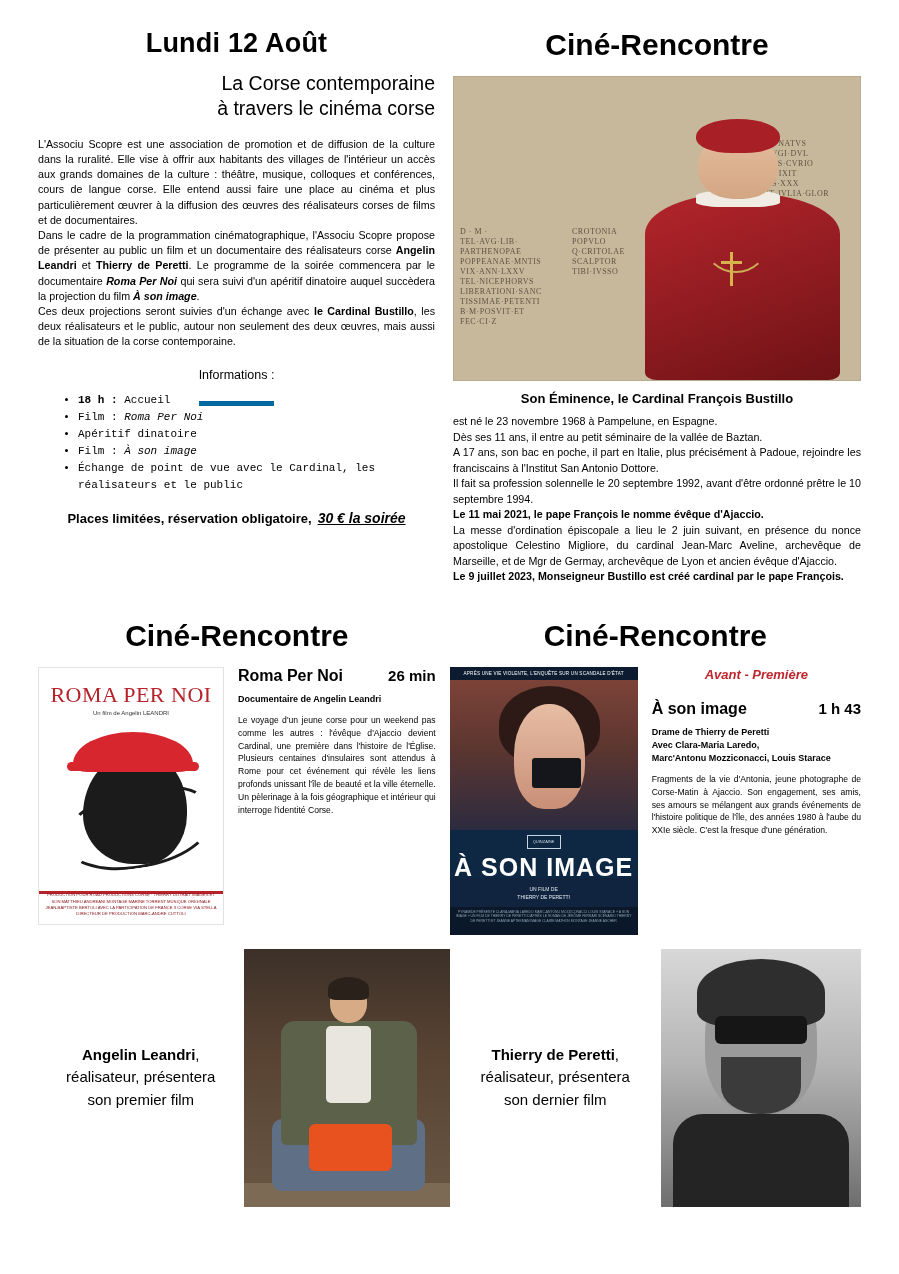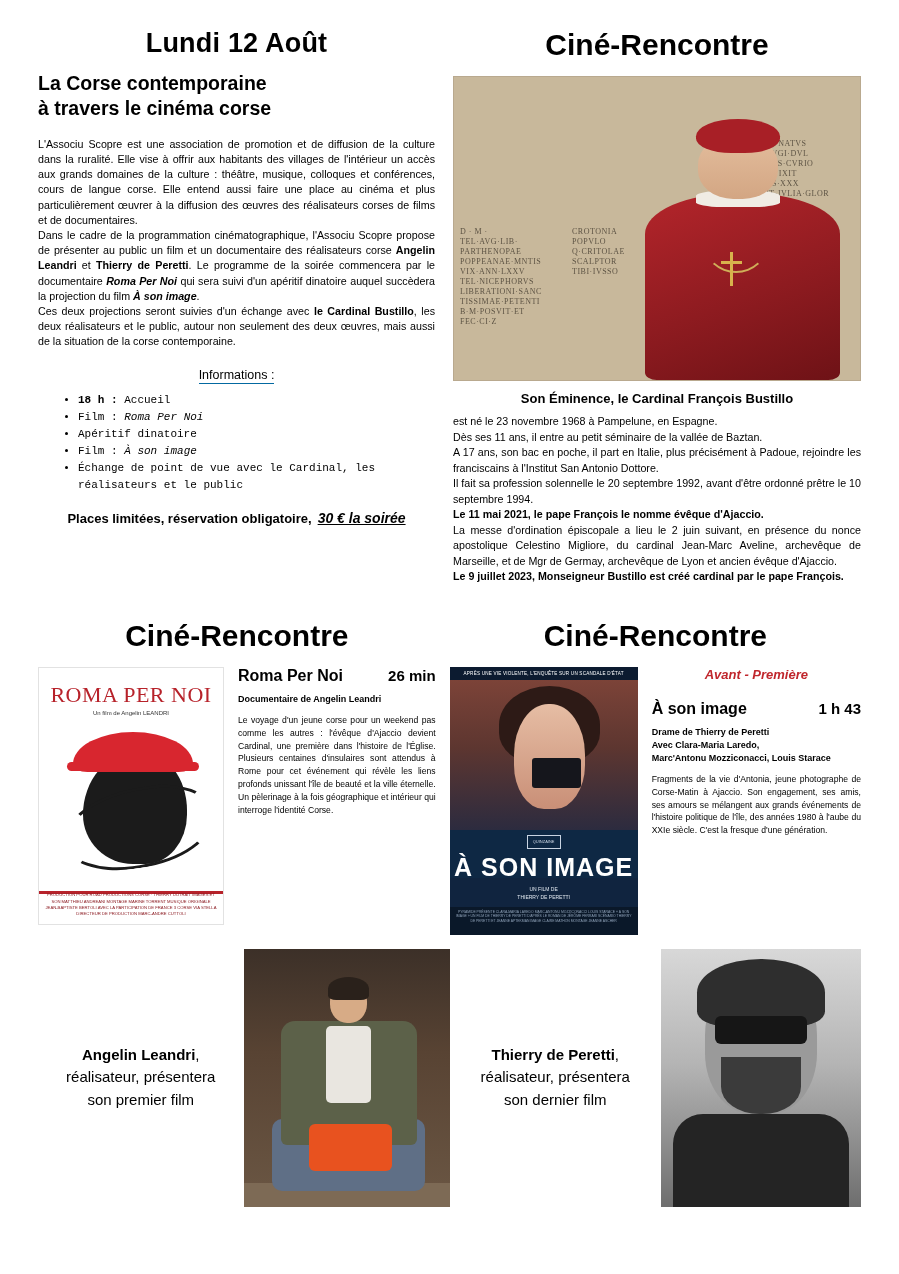--- a/index.html
+++ b/index.html
@@ -21,43 +21,43 @@
   .top-right { width: 408px; }
 
   .date-title {
     text-align: center;
     font-size: 27px;
     font-weight: bold;
     margin: 0 0 12px 0;
     letter-spacing: 0.2px;
   }
   .subtitle {
-    text-align: left;
+    text-align: right;
     font-size: 19.5px;
-    font-weight: bold;
+    font-weight: normal;
     line-height: 1.28;
     margin: 0 0 16px 0;
   }
   .body-text {
     font-size: 10.7px;
     line-height: 1.42;
     text-align: justify;
     margin: 0 0 0 0;
   }
   .body-text p { margin: 0 0 0 0; }
   .body-text p + p { margin-top: 0px; }
   b, strong { font-weight: bold; }
   .ital { font-style: italic; font-weight: bold; }
 
   .informations {
     text-align: center;
     font-size: 12.5px;
     margin: 18px 0 10px 0;
   }
-  .informations span { border-bottom: 1px solid #0369a1; padding-bottom: 1px; }
+  .informations span { border-bottom: 5px solid #0369a1; padding-bottom: 19px; }
 
   ul.info-list {
     margin: 6px 0 0 0;
     padding-left: 40px;
     font-size: 11px;
     line-height: 1.55;
     font-family: Liberation Mono, monospace;
   }
   ul.info-list li { margin: 0; }
 

